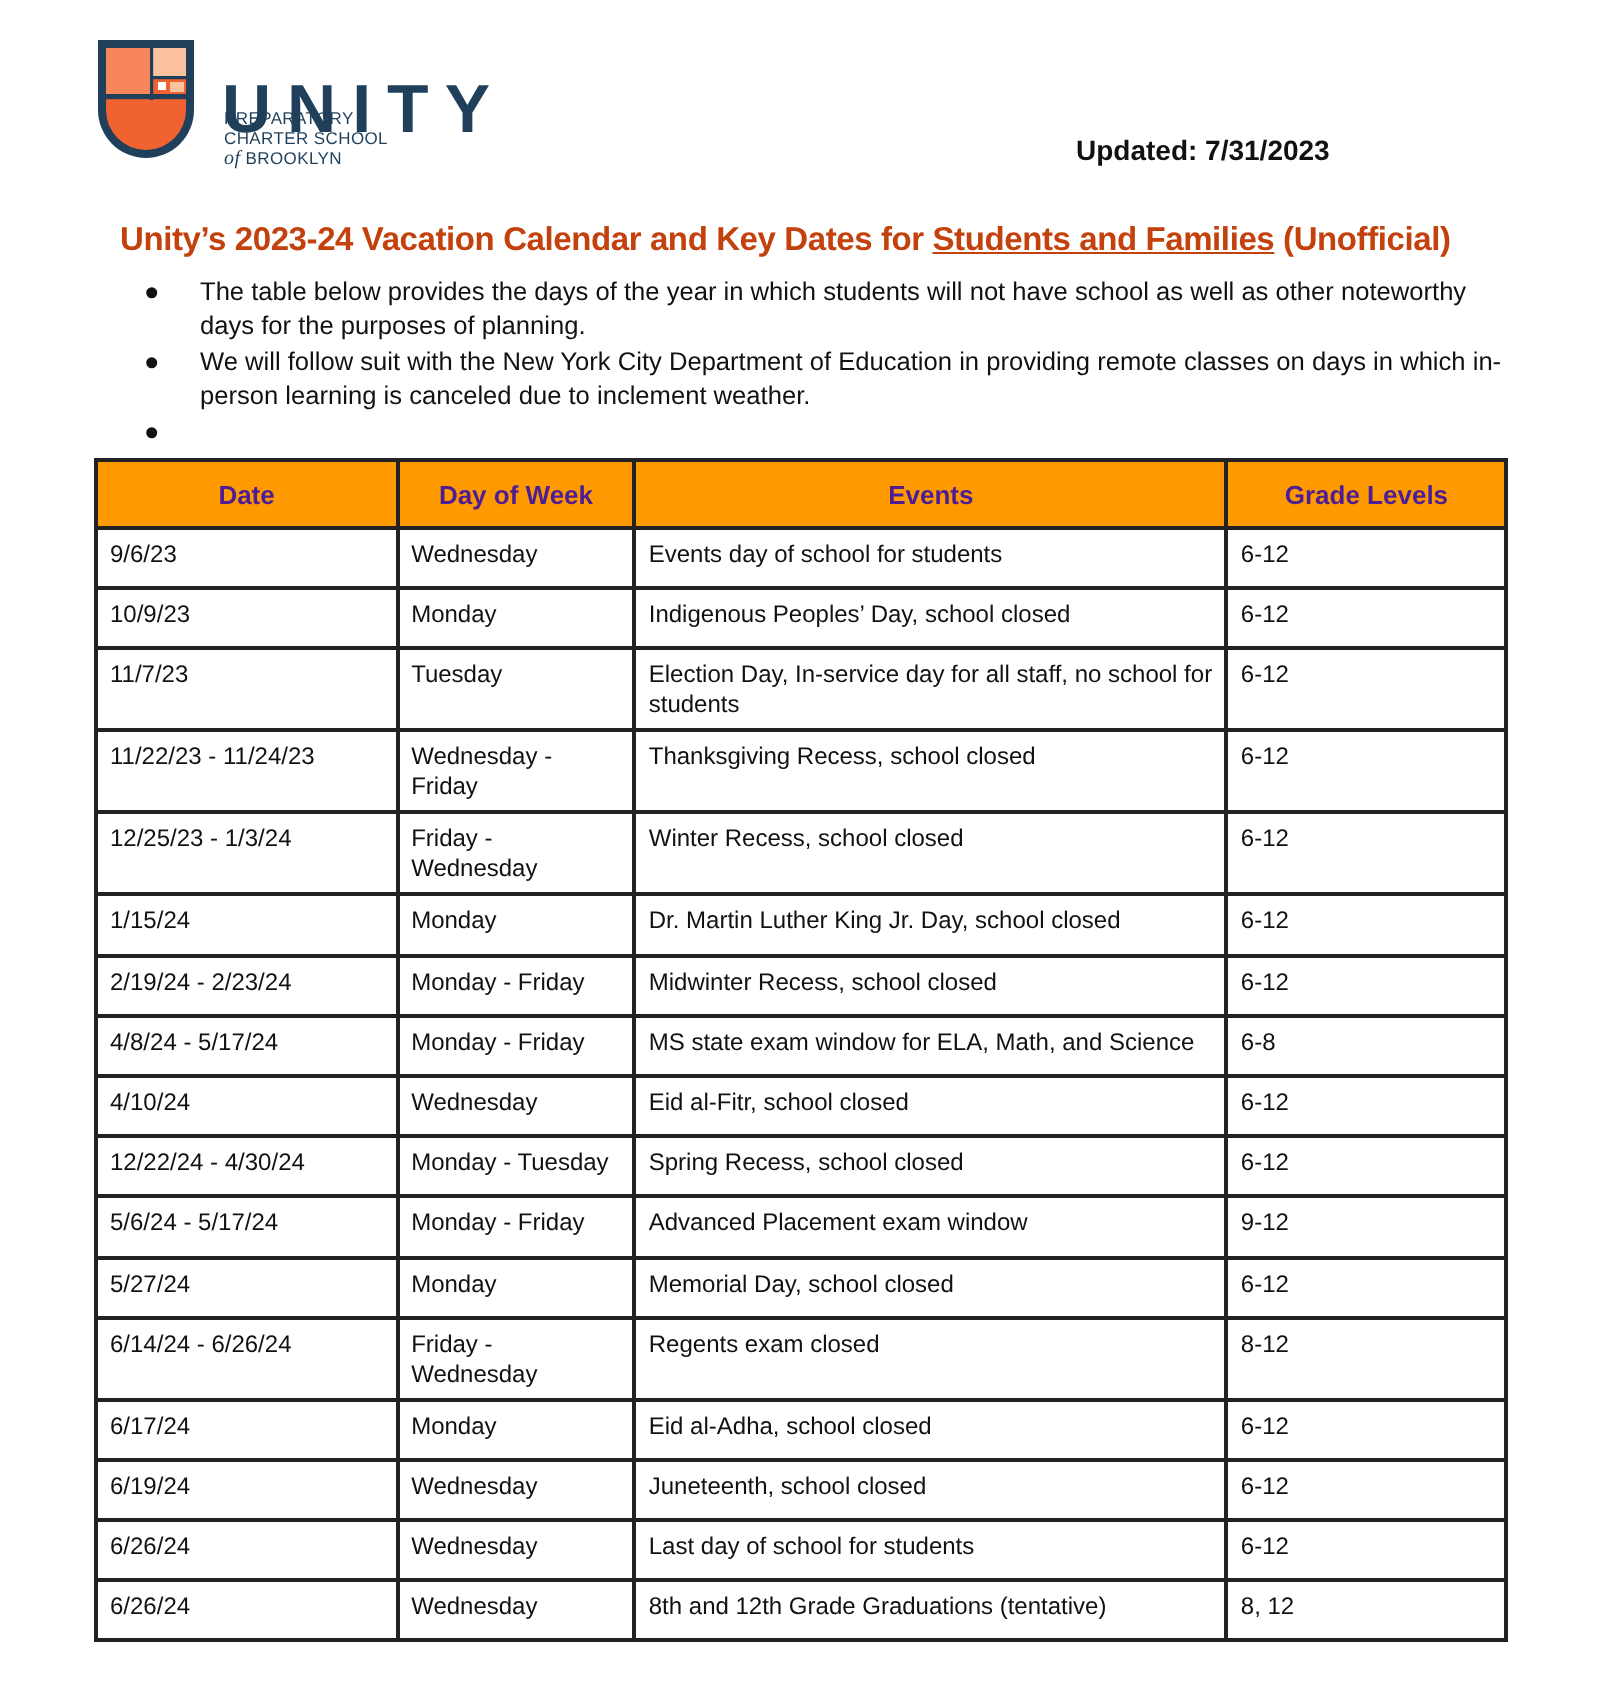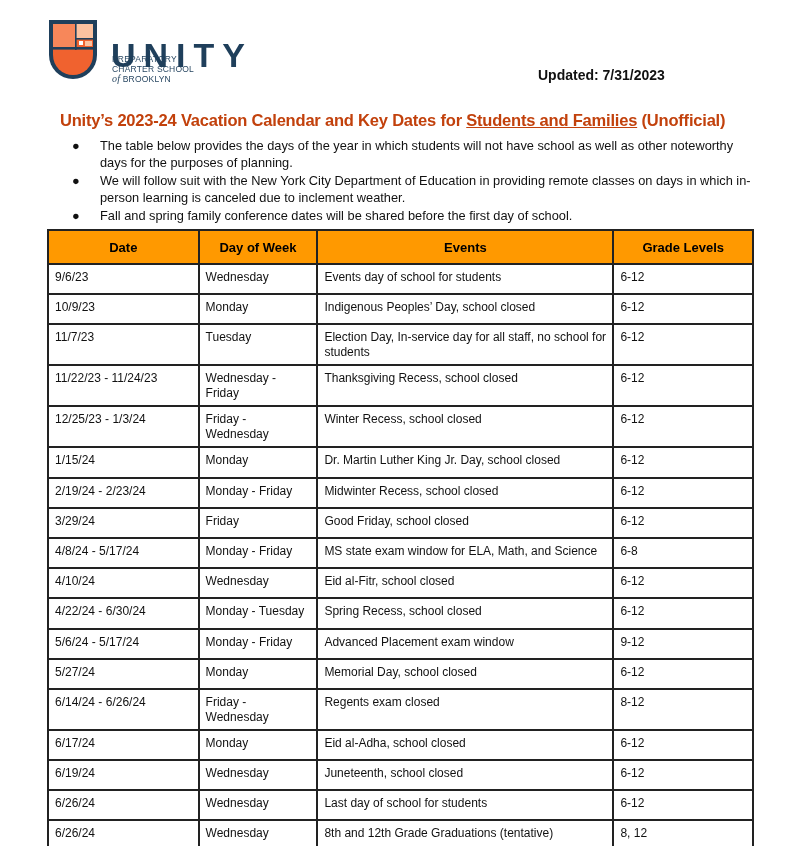--- a/index.html
+++ b/index.html
@@ -9,21 +9,21 @@
   .logo-word { position: absolute; left: 62px; top: 0px; font-size: 34px; font-weight: bold; letter-spacing: 8px; color: #1f3f5b; line-height: 34px; margin-top: 21px; }
   .logo-sub { position: absolute; left: 63px; top: 37px; font-size: 8.5px; color: #1f3f5b; line-height: 10px; letter-spacing: 0.2px; }
   .logo-sub i { font-family: "Liberation Serif", serif; font-size: 10px; }
   .updated { position: absolute; left: 538px; top: 67px; font-size: 14px; color: #111; font-weight: bold; }
   .title { position: absolute; left: 60px; top: 111px; font-size: 16.5px; font-weight: bold; color: #c2410c; white-space: nowrap; letter-spacing: -0.2px; }
   .title u { text-decoration: underline; }
   .bullets { position: absolute; left: 72px; top: 138px; width: 690px; margin: 0; padding: 0; list-style: none; font-size: 12.8px; line-height: 16.5px; }
   .bullets li { position: relative; padding-left: 28px; margin-bottom: 2px; }
   .bullets li .dot { position: absolute; left: 0; top: 0; }
   table.cal { position: absolute; left: 47px; top: 229px; width: 707px; border-collapse: collapse; font-size: 12px; }
-  table.cal th { background: #ff9900; font-weight: bold; font-size: 13px; height: 34px; border: 2px solid #222; text-align: center; color: #000000; }
+  table.cal th { background: #ff9900; font-weight: bold; font-size: 13px; height: 34px; border: 2px solid #222; text-align: center; color: #4c1d95; }
   table.cal td { border: 2px solid #222; padding: 5px 6px 4px 6px; vertical-align: top; height: 30.2px; line-height: 15px; }
   col.c1 { width: 151px; } col.c2 { width: 119px; } col.c3 { width: 297px; } col.c4 { width: 140px; }
 </style>
 </head>
 <body>
 
 <div class="logo">
   <svg class="shield" viewBox="0 0 48 59">
     <path d="M0 0 H48 V35 A24 24 0 0 1 0 35 Z" fill="#1f3f5b"></path>
     <path d="M4 4 H44 V35 A20 20 0 0 1 4 35 Z" fill="#f0622f"></path>
@@ -45,21 +45,21 @@
 
 <div class="updated">Updated: 7/31/2023</div>
 
 <div class="title">
   <span>Unity’s 2023-24 Vacation Calendar and Key Dates for </span><u>Students and Families</u><span> (Unofficial)</span>
 </div>
 
 <ul class="bullets">
   <li><span class="dot">●</span><span>The table below provides the days of the year in which students will not have school as well as other noteworthy days for the purposes of planning.</span></li>
   <li><span class="dot">●</span><span>We will follow suit with the New York City Department of Education in providing remote classes on days in which in-person learning is canceled due to inclement weather.</span></li>
-  <li><span class="dot">●</span><span>Fall and spring family conference dates will be shared before the first day of school.</span></li>
+  <li><span class="dot">●</span></li>
 </ul>
 
 <table class="cal">
   <colgroup>
       <col class="c1">
       <col class="c2">
       <col class="c3">
       <col class="c4">
     </colgroup>
   <thead>
@@ -107,39 +107,33 @@
         <td>Dr. Martin Luther King Jr. Day, school closed</td>
         <td>6-12</td>
       </tr>
       <tr>
         <td>2/19/24 - 2/23/24</td>
         <td>Monday - Friday</td>
         <td>Midwinter Recess, school closed</td>
         <td>6-12</td>
       </tr>
       <tr>
-        <td>3/29/24</td>
-        <td>Friday</td>
-        <td>Good Friday, school closed</td>
-        <td>6-12</td>
-      </tr>
-      <tr>
         <td>4/8/24 - 5/17/24</td>
         <td>Monday - Friday</td>
         <td>MS state exam window for ELA, Math, and Science</td>
         <td>6-8</td>
       </tr>
       <tr>
         <td>4/10/24</td>
         <td>Wednesday</td>
         <td>Eid al-Fitr, school closed</td>
         <td>6-12</td>
       </tr>
       <tr>
-        <td>4/22/24 - 6/30/24</td>
+        <td>12/22/24 - 4/30/24</td>
         <td>Monday - Tuesday</td>
         <td>Spring Recess, school closed</td>
         <td>6-12</td>
       </tr>
       <tr>
         <td>5/6/24 - 5/17/24</td>
         <td>Monday - Friday</td>
         <td>Advanced Placement exam window</td>
         <td>9-12</td>
       </tr>

